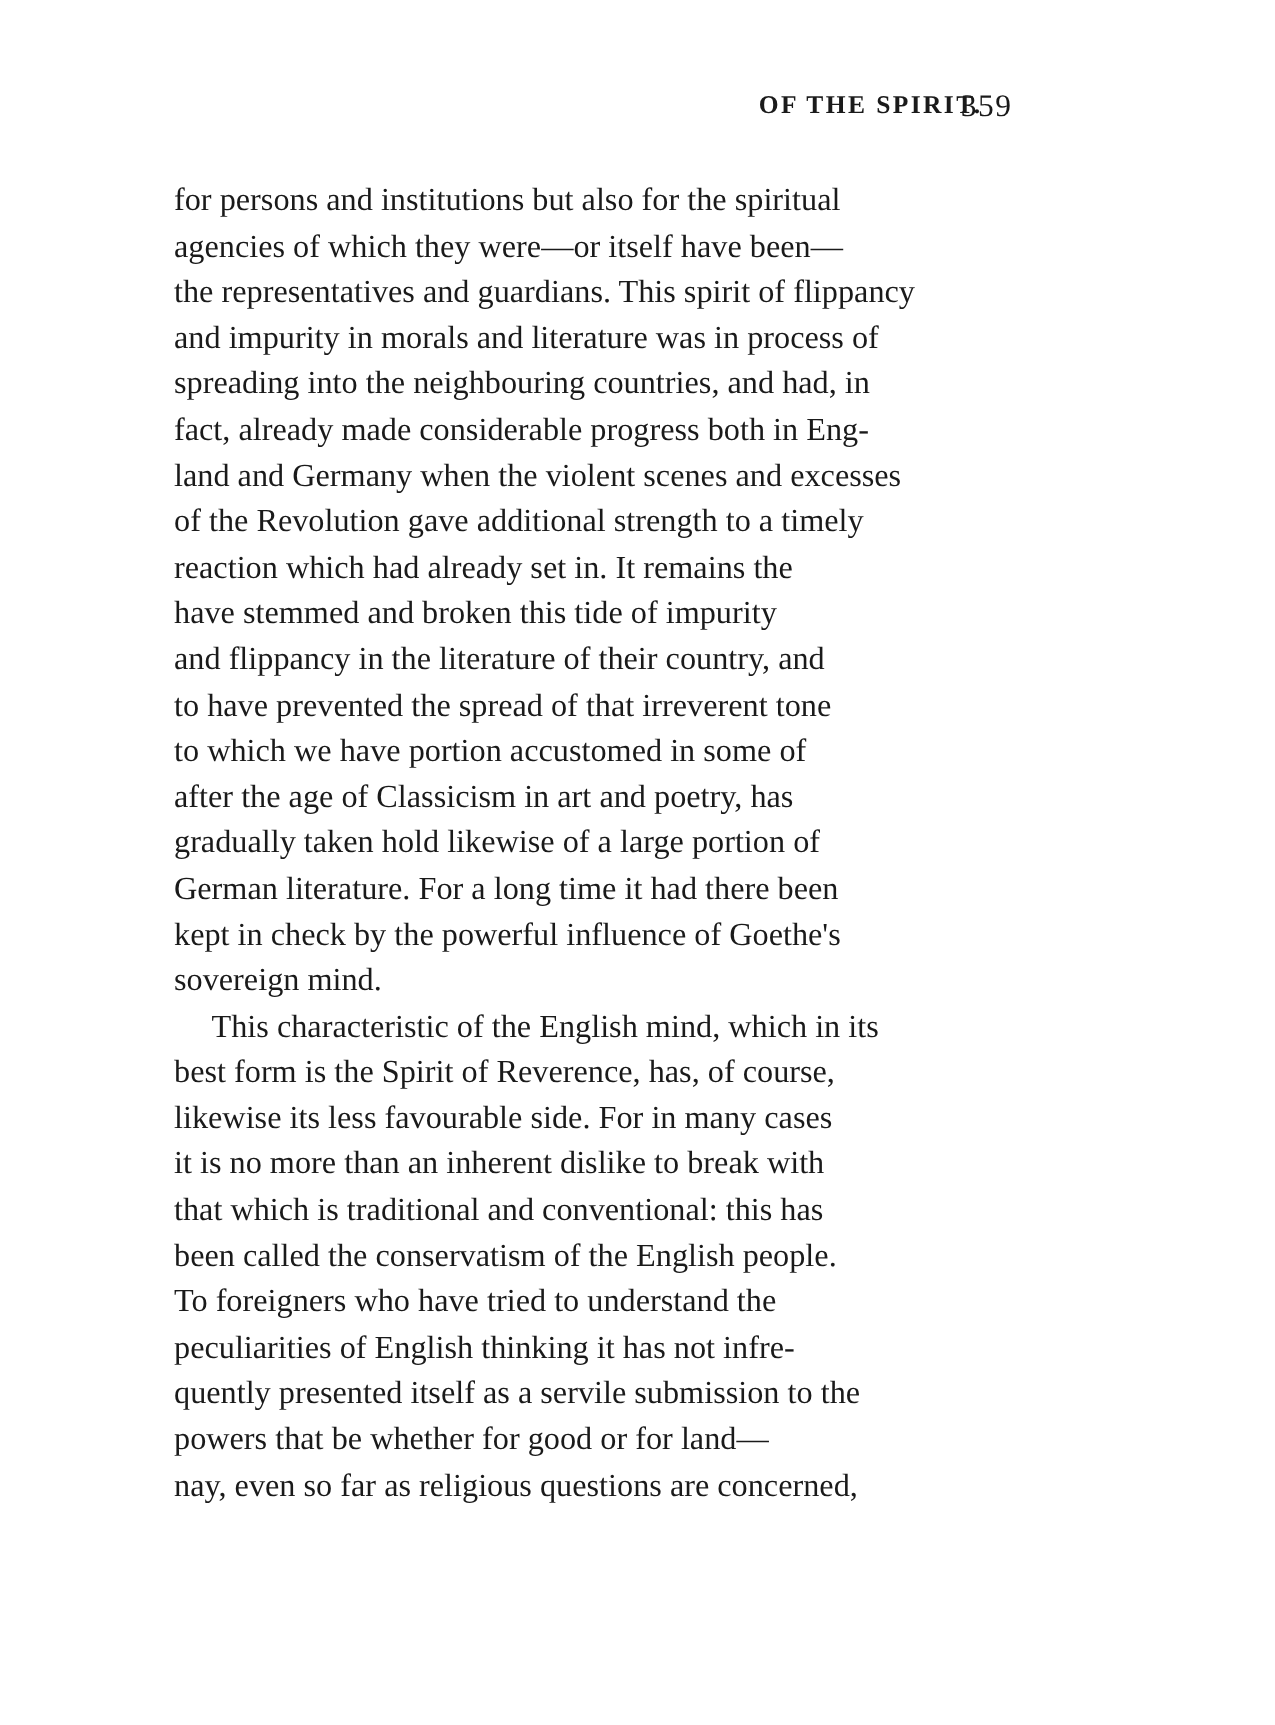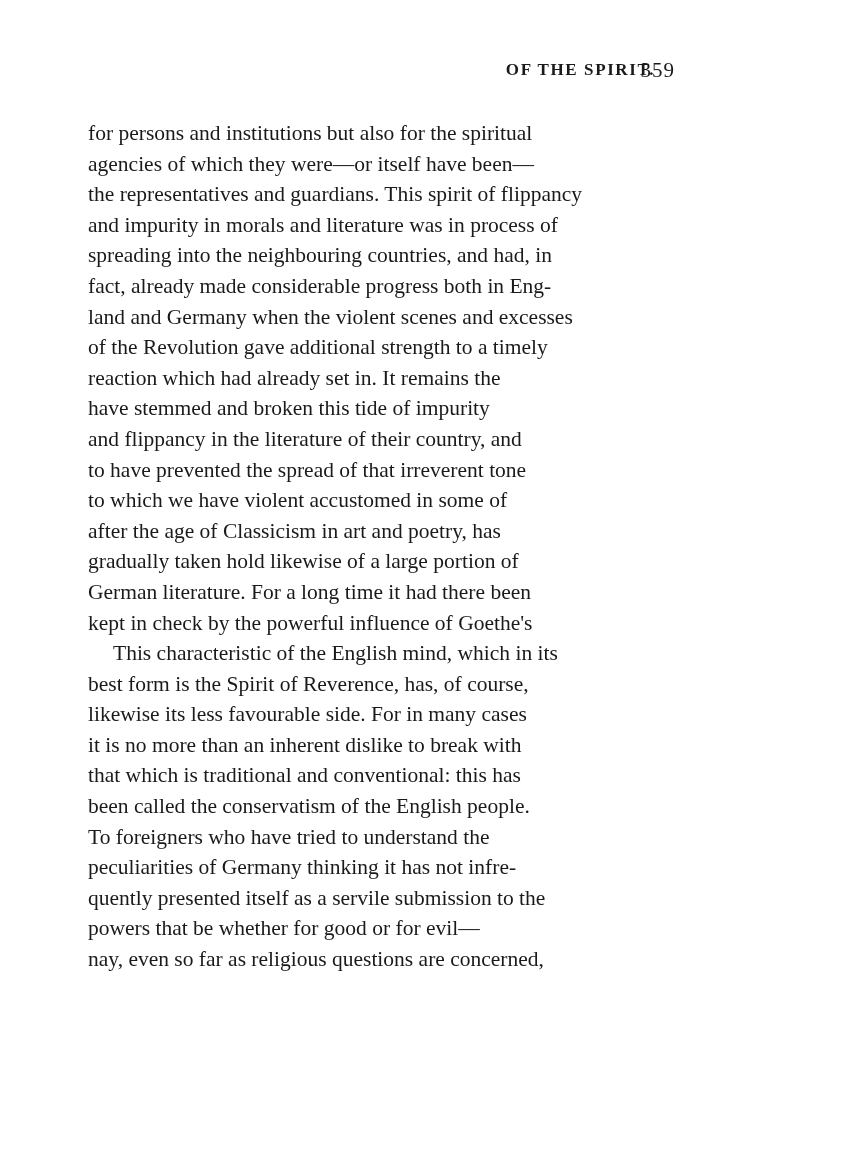--- a/index.html
+++ b/index.html
@@ -43,21 +43,21 @@
       position: absolute;
       right: 0;
       top: -2px;
       font-family: "Liberation Serif", "DejaVu Serif", serif;
       font-size: 21px;
       letter-spacing: 1px;
     }
     .body-text {
       position: absolute;
       top: 118px;
-      left: 88px;
+      left: 116px;
       width: 572px;
     }
     .line {
       display: block;
       height: 30.6px;
       line-height: 30.6px;
       font-family: "Liberation Serif", "DejaVu Serif", serif;
       font-size: 21.5px;
       text-align: justify;
       text-align-last: justify;
@@ -94,33 +94,34 @@
       <span class="line">the representatives and guardians.  This spirit of flippancy</span>
       <span class="line">and impurity in morals and literature was in process of</span>
       <span class="line">spreading into the neighbouring countries, and had, in</span>
       <span class="line">fact, already made considerable progress both in Eng-</span>
       <span class="line">land and Germany when the violent scenes and excesses</span>
       <span class="line">of the Revolution gave additional strength to a timely</span>
       <span class="line">reaction which had already set in.  It remains the</span>
       <span class="line">have stemmed and broken this tide of impurity</span>
       <span class="line">and flippancy in the literature of their country, and</span>
       <span class="line">to have prevented the spread of that irreverent tone</span>
-      <span class="line">to which we have violent accustomed in some of</span>
+      <span class="line">to which we have portion accustomed in some of</span>
       <span class="line">after the age of Classicism in art and poetry, has</span>
       <span class="line">gradually taken hold likewise of a large portion of</span>
       <span class="line">German literature.  For a long time it had there been</span>
       <span class="line">kept in check by the powerful influence of Goethe's</span>
+      <span class="line last">sovereign mind.</span>
     </div>
     <div class="paragraph">
       <span class="line indent">This characteristic of the English mind, which in its</span>
       <span class="line">best form is the Spirit of Reverence, has, of course,</span>
       <span class="line">likewise its less favourable side.  For in many cases</span>
       <span class="line">it is no more than an inherent dislike to break with</span>
       <span class="line">that which is traditional and conventional: this has</span>
       <span class="line">been called the conservatism of the English people.</span>
       <span class="line">To foreigners who have tried to understand the</span>
-      <span class="line">peculiarities of Germany thinking it has not infre-</span>
+      <span class="line">peculiarities of English thinking it has not infre-</span>
       <span class="line">quently presented itself as a servile submission to the</span>
-      <span class="line">powers that be whether for good or for evil—</span>
+      <span class="line">powers that be whether for good or for land—</span>
       <span class="line">nay, even so far as religious questions are concerned,</span>
     </div>
   </div>
 </div>
 
 </body></html>

